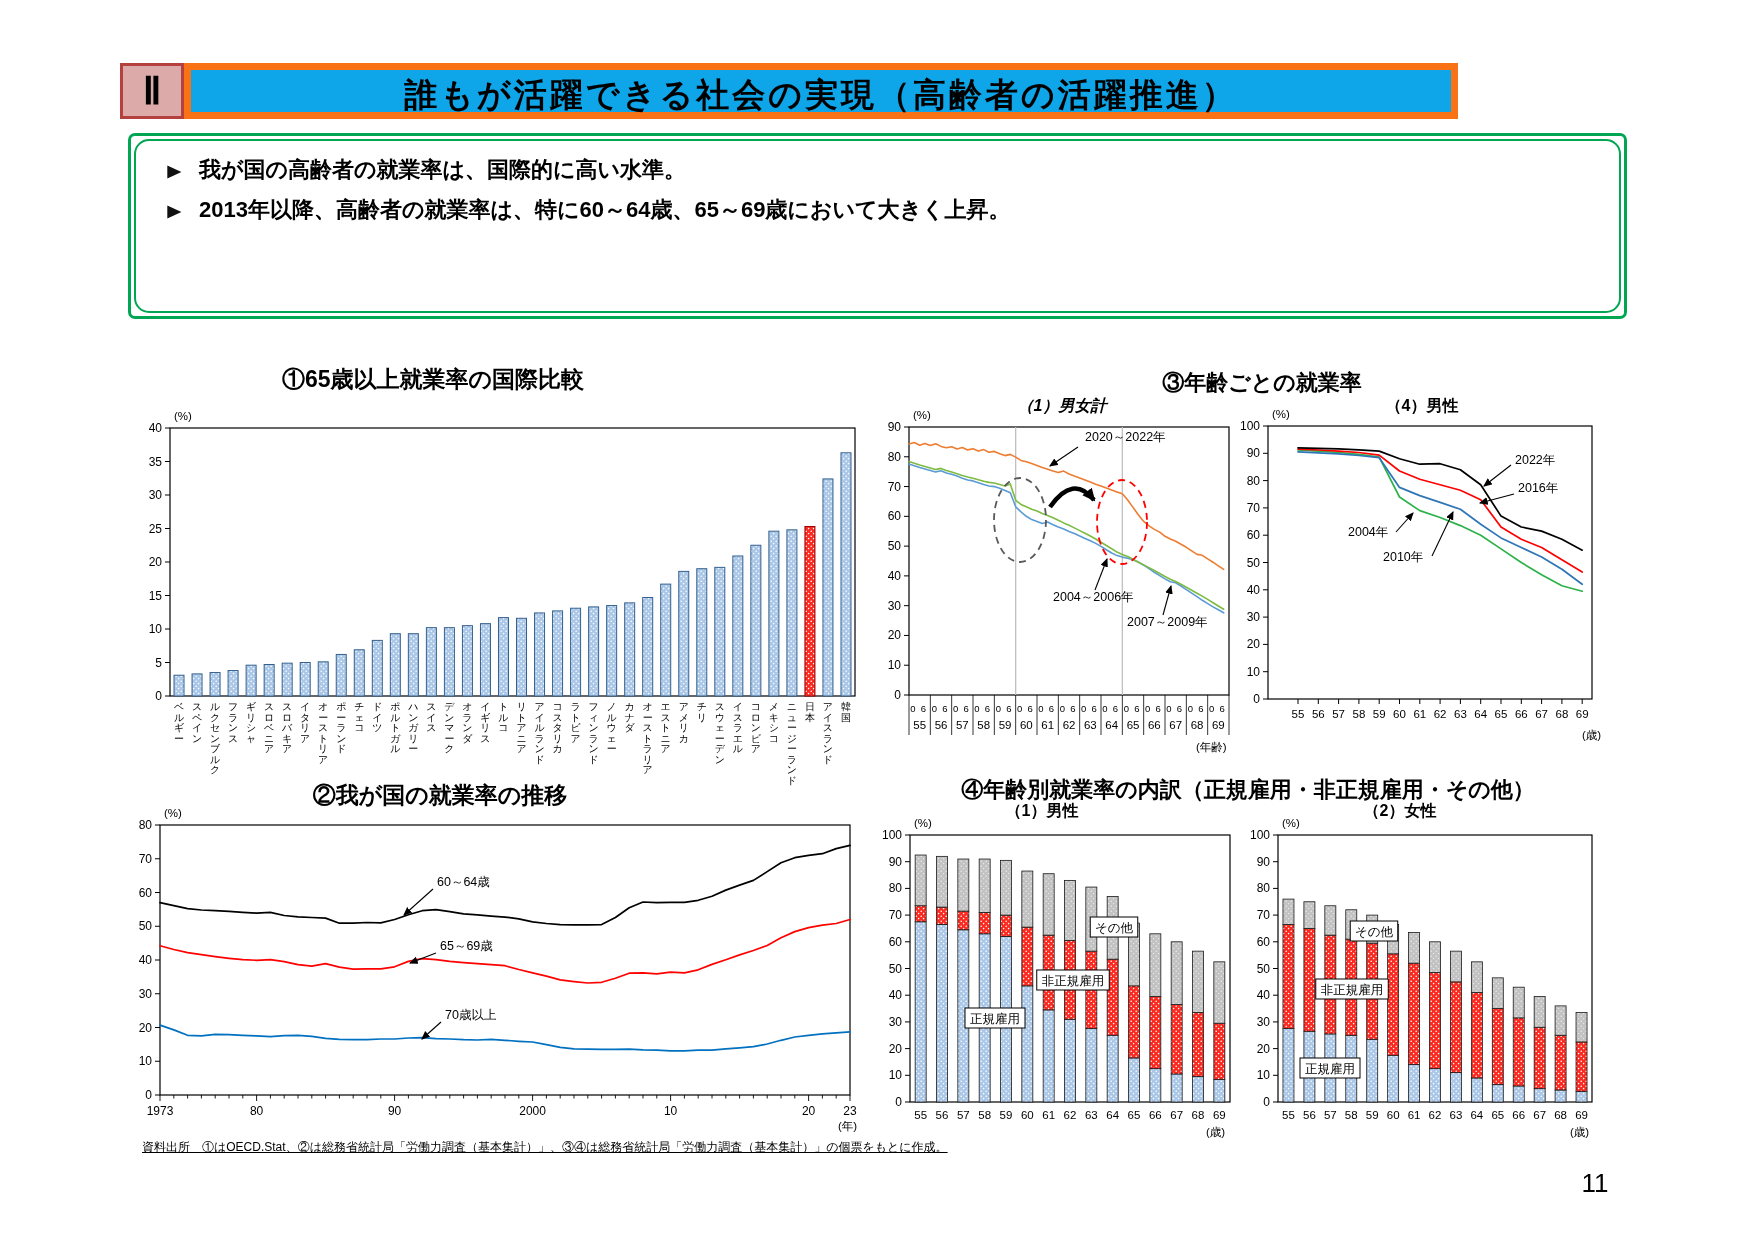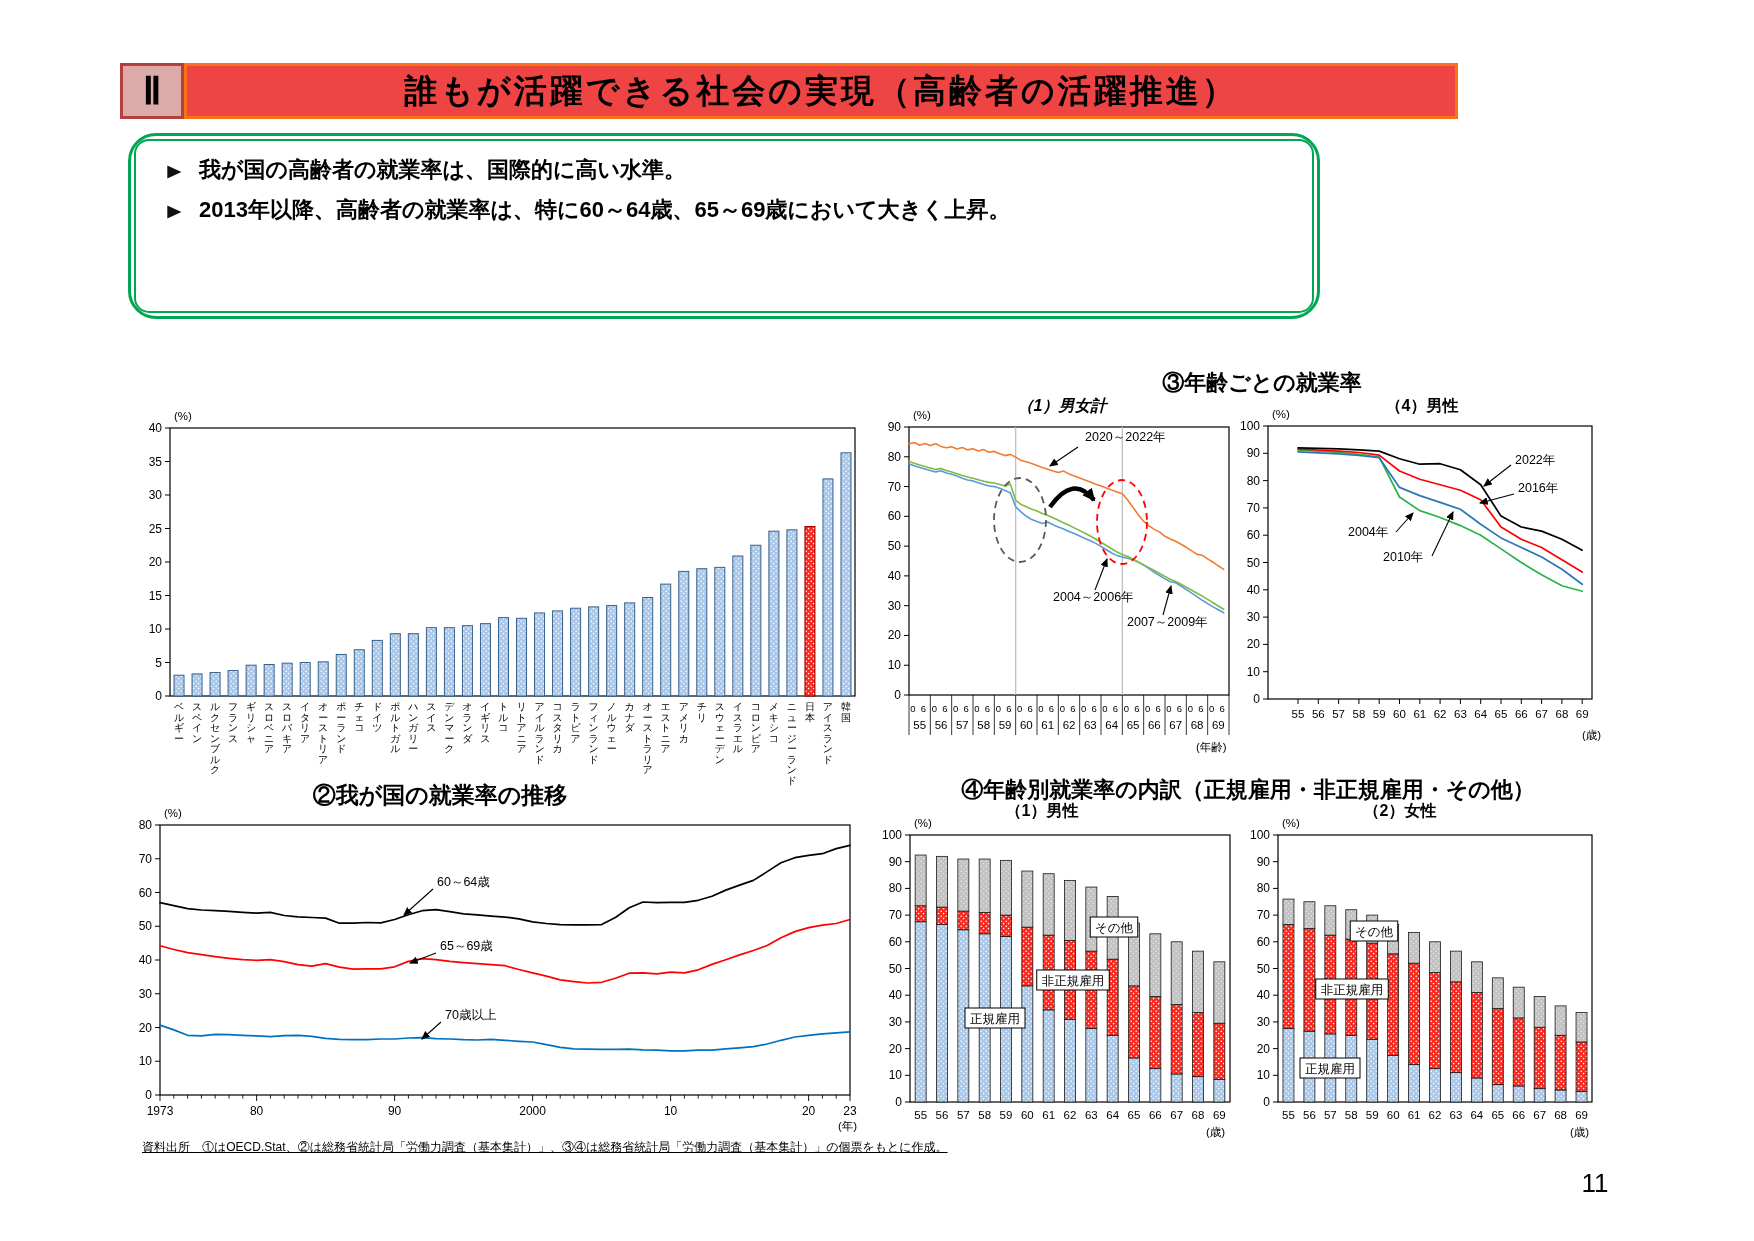--- a/index.html
+++ b/index.html
@@ -4,25 +4,25 @@
 <style>
   html,body{margin:0;padding:0;background:#fff;}
   .page{position:relative;width:1754px;height:1241px;background:#fff;overflow:hidden;
         font-family:"Liberation Sans",sans-serif;color:#000;}
   #charts{position:absolute;left:0;top:0;z-index:1;pointer-events:none;}
   
   .hdr-num{position:absolute;left:120px;top:63px;width:64px;height:56px;z-index:2;
            background:#dcaaa8;border:3px solid #b5413f;box-sizing:border-box;
            font-size:38px;font-weight:bold;text-align:center;line-height:50px;}
   .hdr-bar{position:absolute;left:184px;top:63px;width:1274px;height:56px;z-index:2;
-           background:#ef4444;border:3px solid #f97316;box-sizing:border-box;
+           background:#0ea5e9;border:7px solid #f97316;box-sizing:border-box;
            font-size:33px;font-weight:bold;text-align:center;line-height:50px;letter-spacing:3px;}
   
-  .gbox{position:absolute;left:128px;top:133px;width:1192px;height:186px;z-index:2;
-        border:3.5px solid #00a651;border-radius:28px;box-sizing:border-box;}
+  .gbox{position:absolute;left:128px;top:133px;width:1499px;height:186px;z-index:2;
+        border:3.5px solid #00a651;border-radius:7px;box-sizing:border-box;}
   .gbox-inner{position:absolute;left:3px;top:3px;right:3px;bottom:3px;
         border:2px solid #00a651;border-radius:15px;
         padding:14px 28px 8px 30px;box-sizing:border-box;}
   .blt-row{display:flex;gap:13px;margin-bottom:7px;font-size:22px;font-weight:600;line-height:1.33;}
   .blt-ic{flex:0 0 20px;padding-top:4px;}
   .ctitle{position:absolute;z-index:2;text-align:center;font-weight:600;}
   .footer{position:absolute;left:142px;top:1139px;z-index:2;font-size:12px;text-decoration:underline;}
   .pagenum{position:absolute;left:1565px;top:1168px;width:60px;z-index:2;font-size:26px;text-align:center;}
 </style>
 </head>
@@ -615,20 +615,21 @@
       </div>
       <div class="blt-row">
         <span class="blt-ic"><svg width="18" height="18" viewBox="0 0 14 14">
               <path d="M1 2 L12 7 L1 12 Z" fill="#111"></path>
             </svg></span>
         <span>2013年以降、高齢者の就業率は、特に60～64歳、65～69歳において大きく上昇。</span>
       </div>
     </div>
   </div>
 
+  <div class="ctitle" style="left:133px;top:364px;width:600px;font-size:23px;">①65歳以上就業率の国際比較</div>
   <div class="ctitle" style="left:1062px;top:368px;width:400px;font-size:22px;">③年齢ごとの就業率</div>
   <div class="ctitle" style="left:962px;top:396px;width:200px;font-size:16px;font-style:italic;">（1）男女計</div>
   <div class="ctitle" style="left:1322px;top:396px;width:200px;font-size:16px;">（4）男性</div>
   <div class="ctitle" style="left:918px;top:775px;width:660px;font-size:22px;">④年齢別就業率の内訳（正規雇用・非正規雇用・その他）</div>
   <div class="ctitle" style="left:240px;top:780px;width:400px;font-size:23px;">②我が国の就業率の推移</div>
   <div class="ctitle" style="left:942px;top:801px;width:200px;font-size:16px;">（1）男性</div>
   <div class="ctitle" style="left:1300px;top:801px;width:200px;font-size:16px;">（2）女性</div>
 
   <div class="footer">資料出所　①はOECD.Stat、②は総務省統計局「労働力調査（基本集計）」、③④は総務省統計局「労働力調査（基本集計）」の個票をもとに作成。</div>
   <div class="pagenum">11</div>

